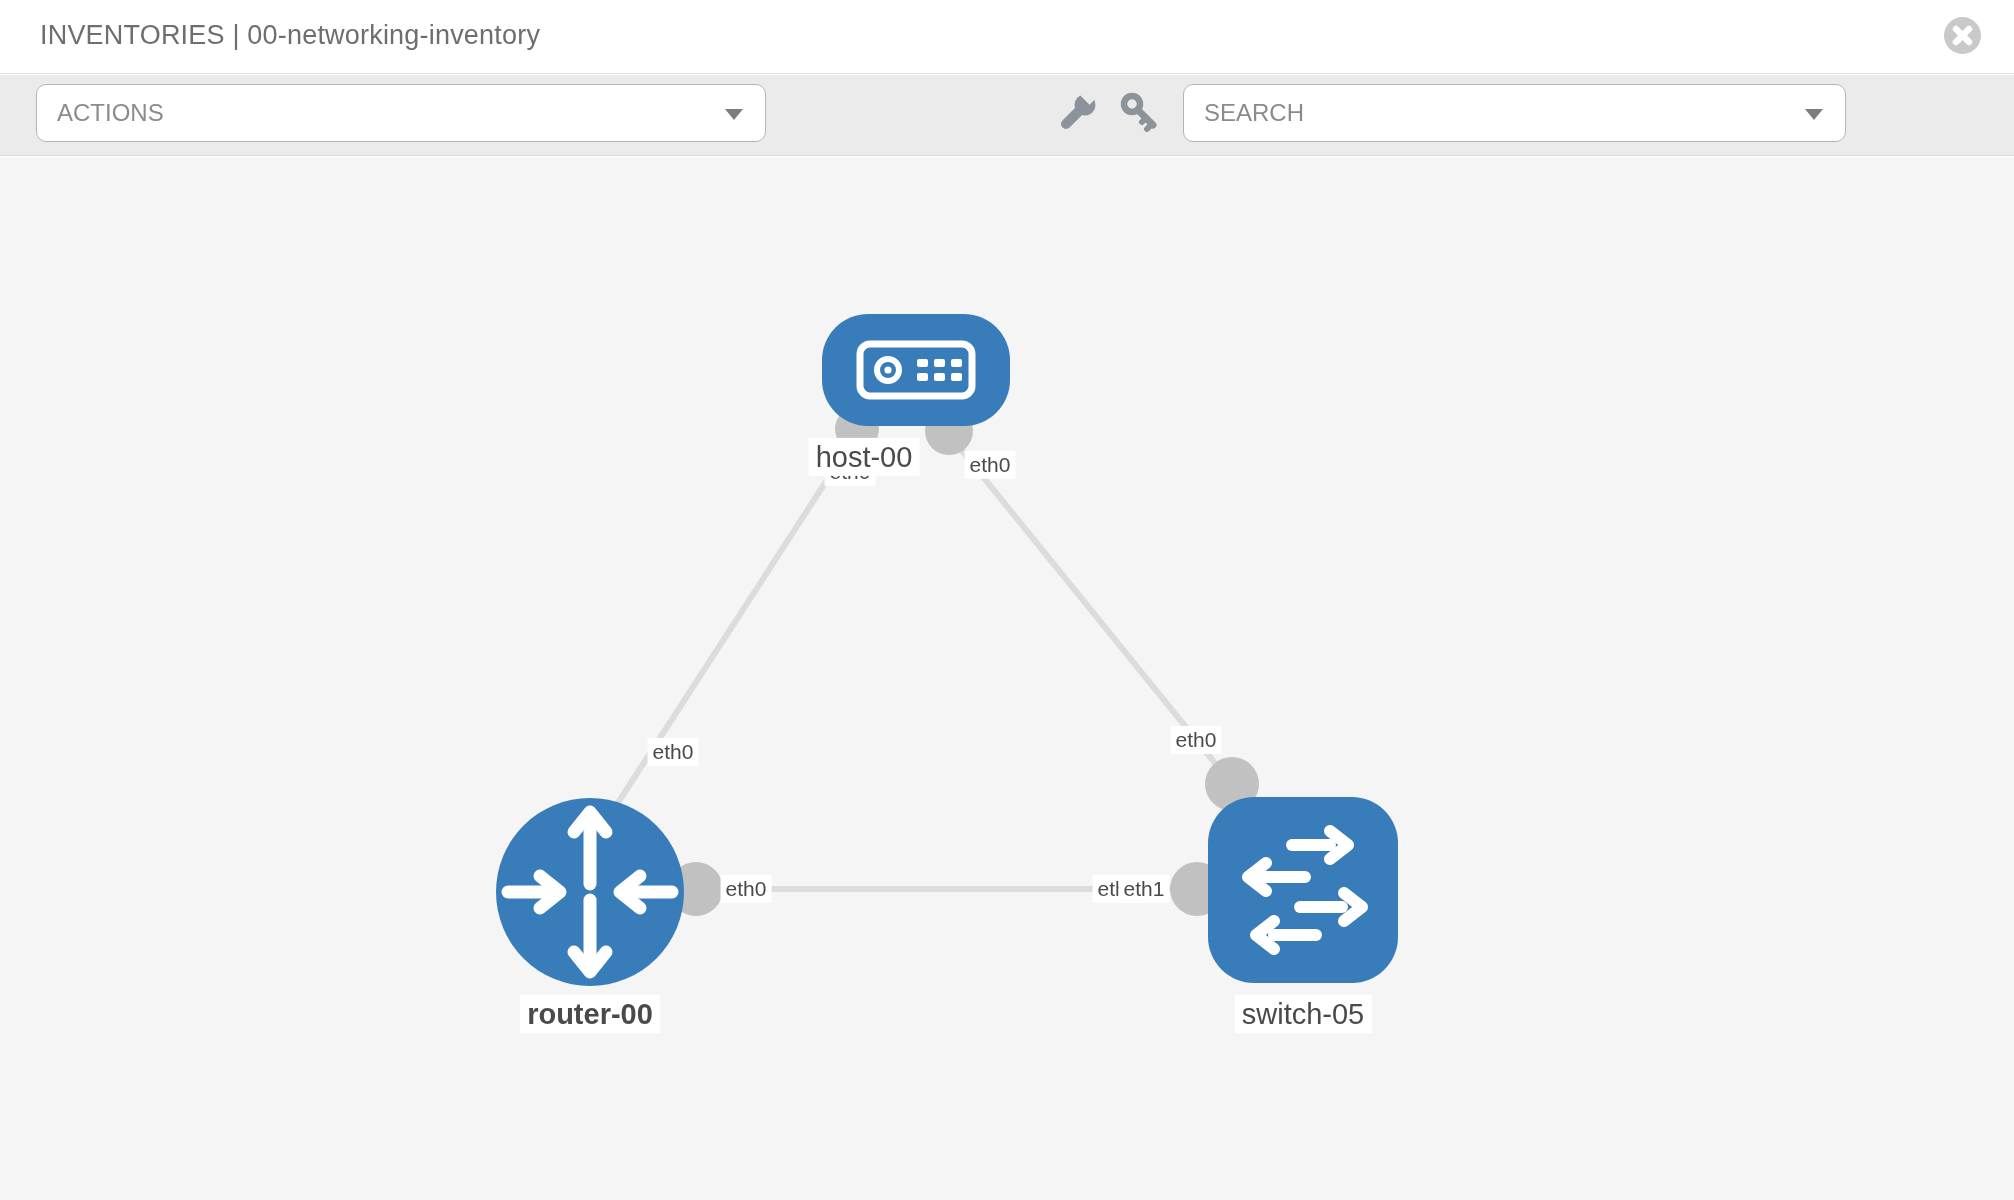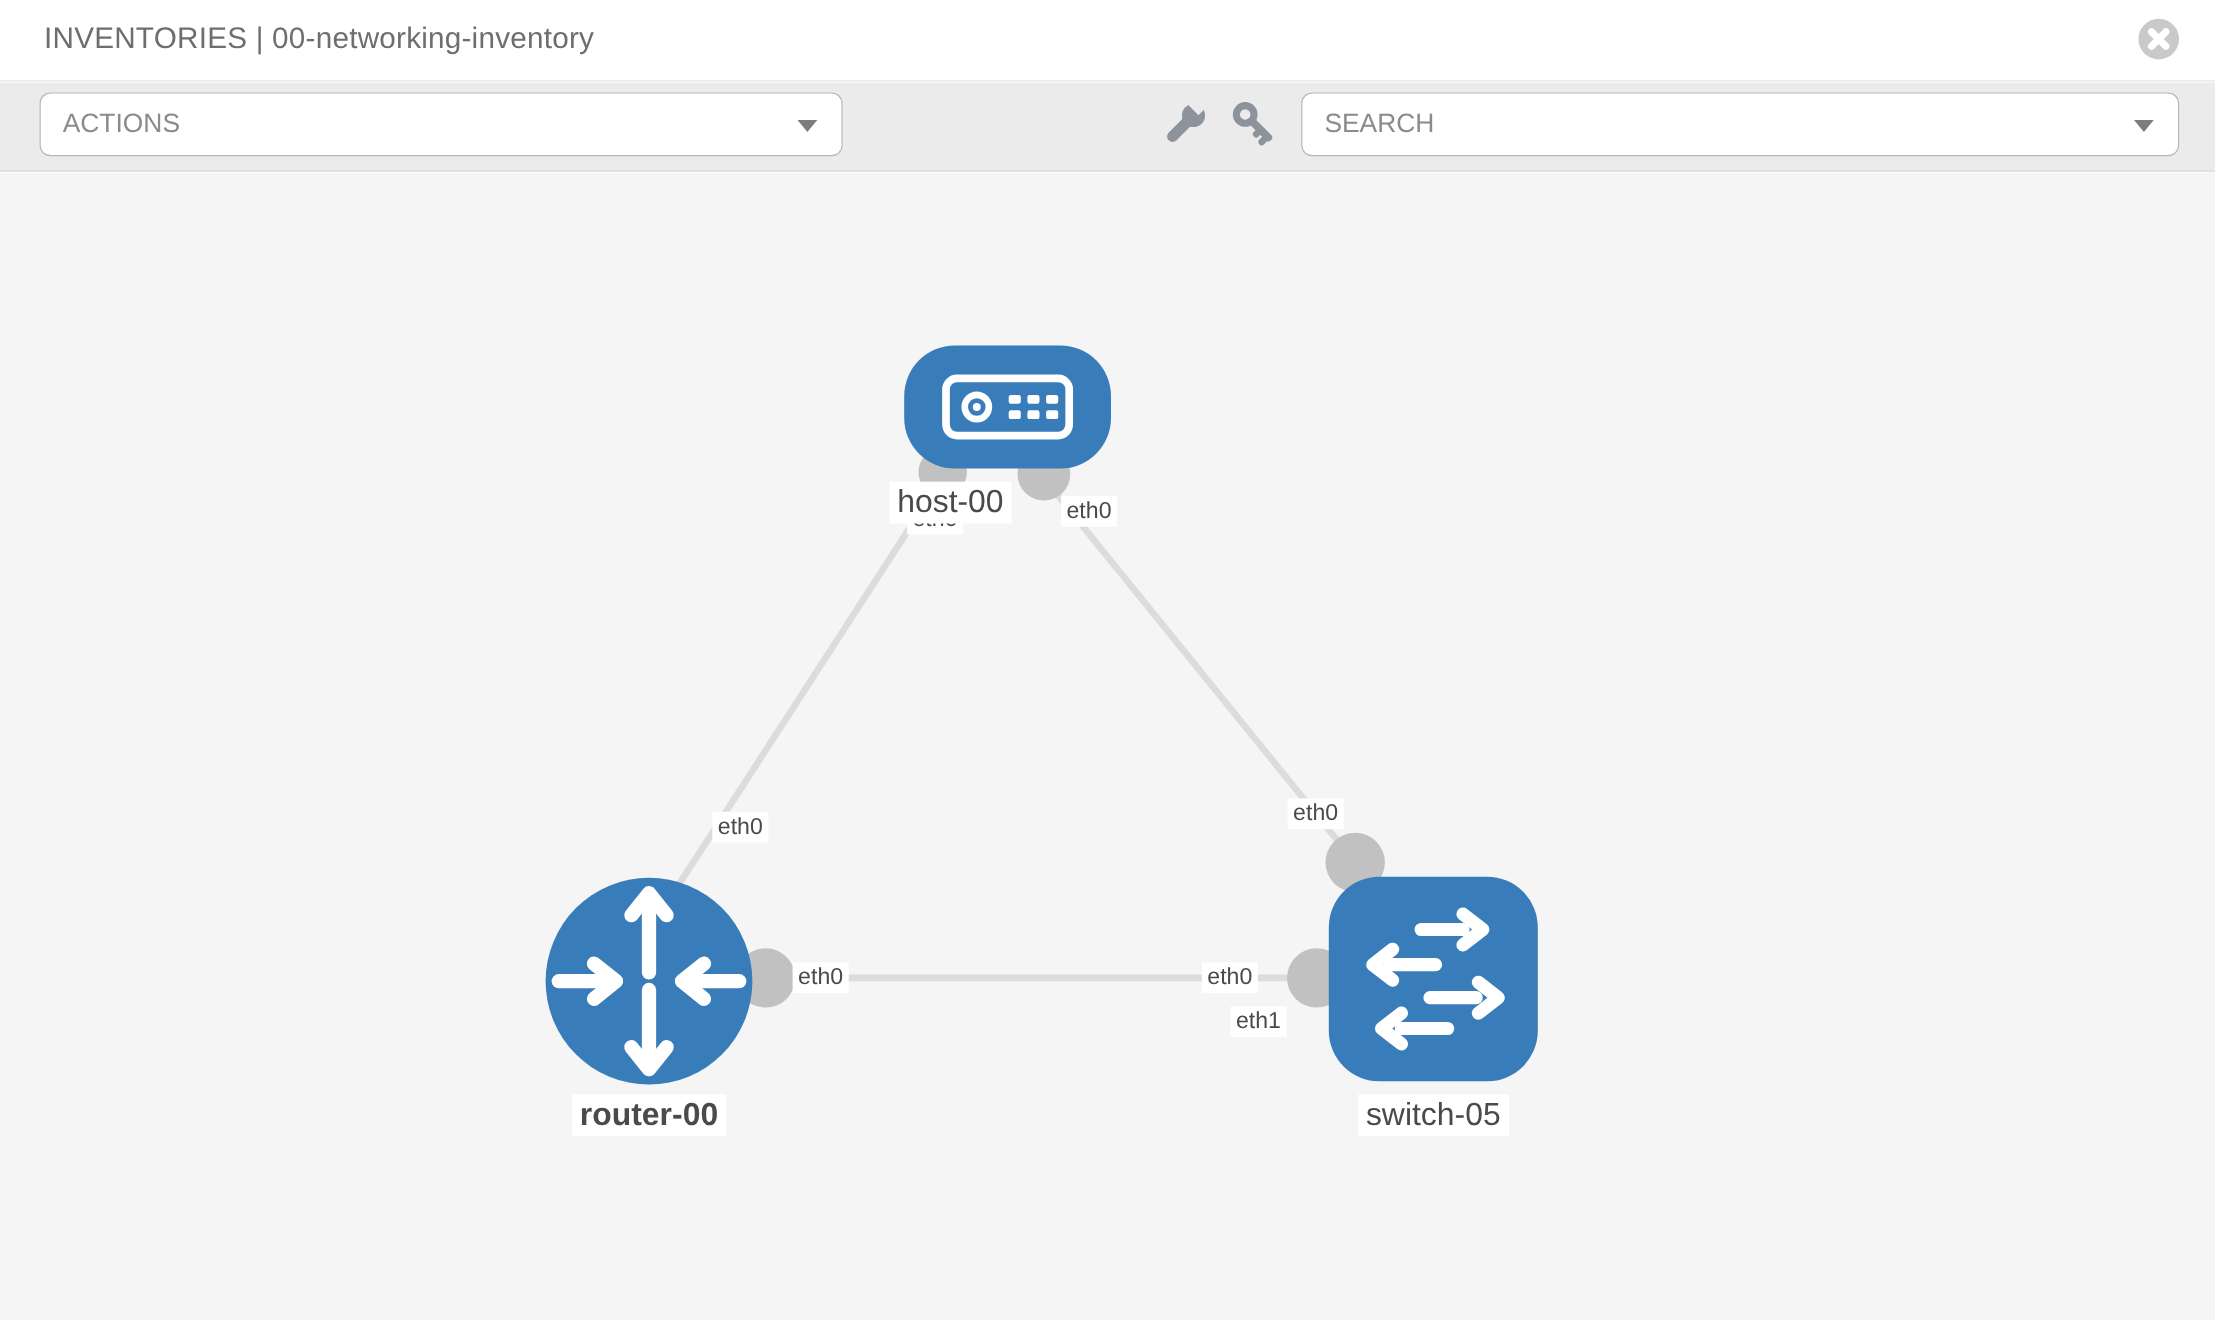--- a/index.html
+++ b/index.html
@@ -20,37 +20,37 @@
   .toolbar { position:absolute; left:0; top:75px; width:100%; height:81px;
              background:var(--toolbar-bg,#ebebeb); border-bottom:1px solid #d8d8d8; }
   .select { position:absolute; top:9px; height:58px; background:#fff;
             border:1.5px solid var(--border-gray,#b5b5b5); border-radius:10px;
             display:flex; align-items:center; cursor:pointer; }
   .select .lbl { font-size:24px; color:var(--muted-text,#8b8b8b); margin-left:20px; }
   .select .caret { position:absolute; right:22px; top:24px; width:0; height:0;
                    border-left:9px solid transparent; border-right:9px solid transparent;
                    border-top:11px solid #7d7d7d; }
   .select.actions { left:36px; width:730px; }
-  .select.search  { left:1183px; width:798px; }
+  .select.search  { left:1183px; width:663px; }
   .iconbtn { position:absolute; top:9px; width:52px; height:58px; background:transparent;
              border:none; cursor:pointer; padding:0; }
   .iconbtn.wrench { left:1052px; }
   .iconbtn.key    { left:1114px; }
 
   
   .canvas { position:absolute; left:0; top:157px; width:2014px; height:1043px;
             background:var(--canvas-bg,#f5f5f6); }
   .graph { position:absolute; left:0; top:0; width:2014px; height:1043px; }
 
   .chip { position:absolute; transform:translate(-50%,-50%); background:#fff;
           color:var(--label-text,#4a4a4a); white-space:nowrap; line-height:1.25; }
   .chip.node-label { font-size:29px; padding:1px 7px; z-index:6; }
   .chip.iface { font-size:21px; padding:1px 5px; z-index:5; }
   .chip.iface.under { z-index:3; }
-  .chip.iface.over  { z-index:4;margin-top:40px; }
+  .chip.iface.over  { z-index:4; }
 </style>
 </head>
 <body>
 
 <div class="app">
 
   <div class="header">
     <div class="page-title">INVENTORIES | 00-networking-inventory</div>
     <button class="close-btn">
       <svg width="37" height="37" viewBox="0 0 37 37">

